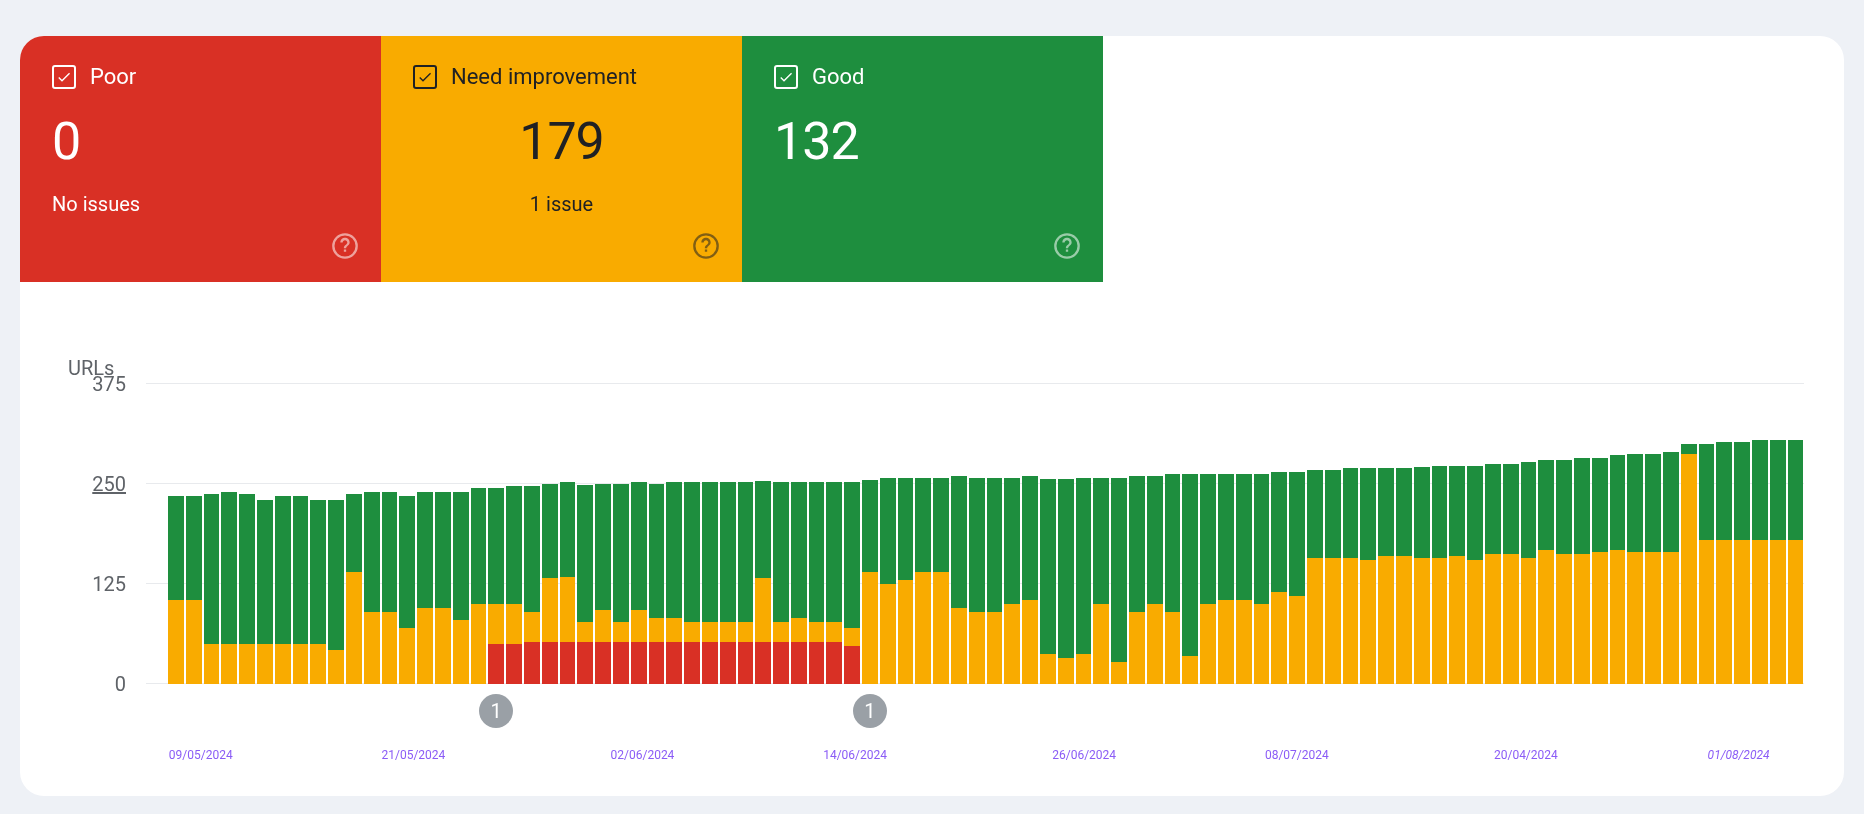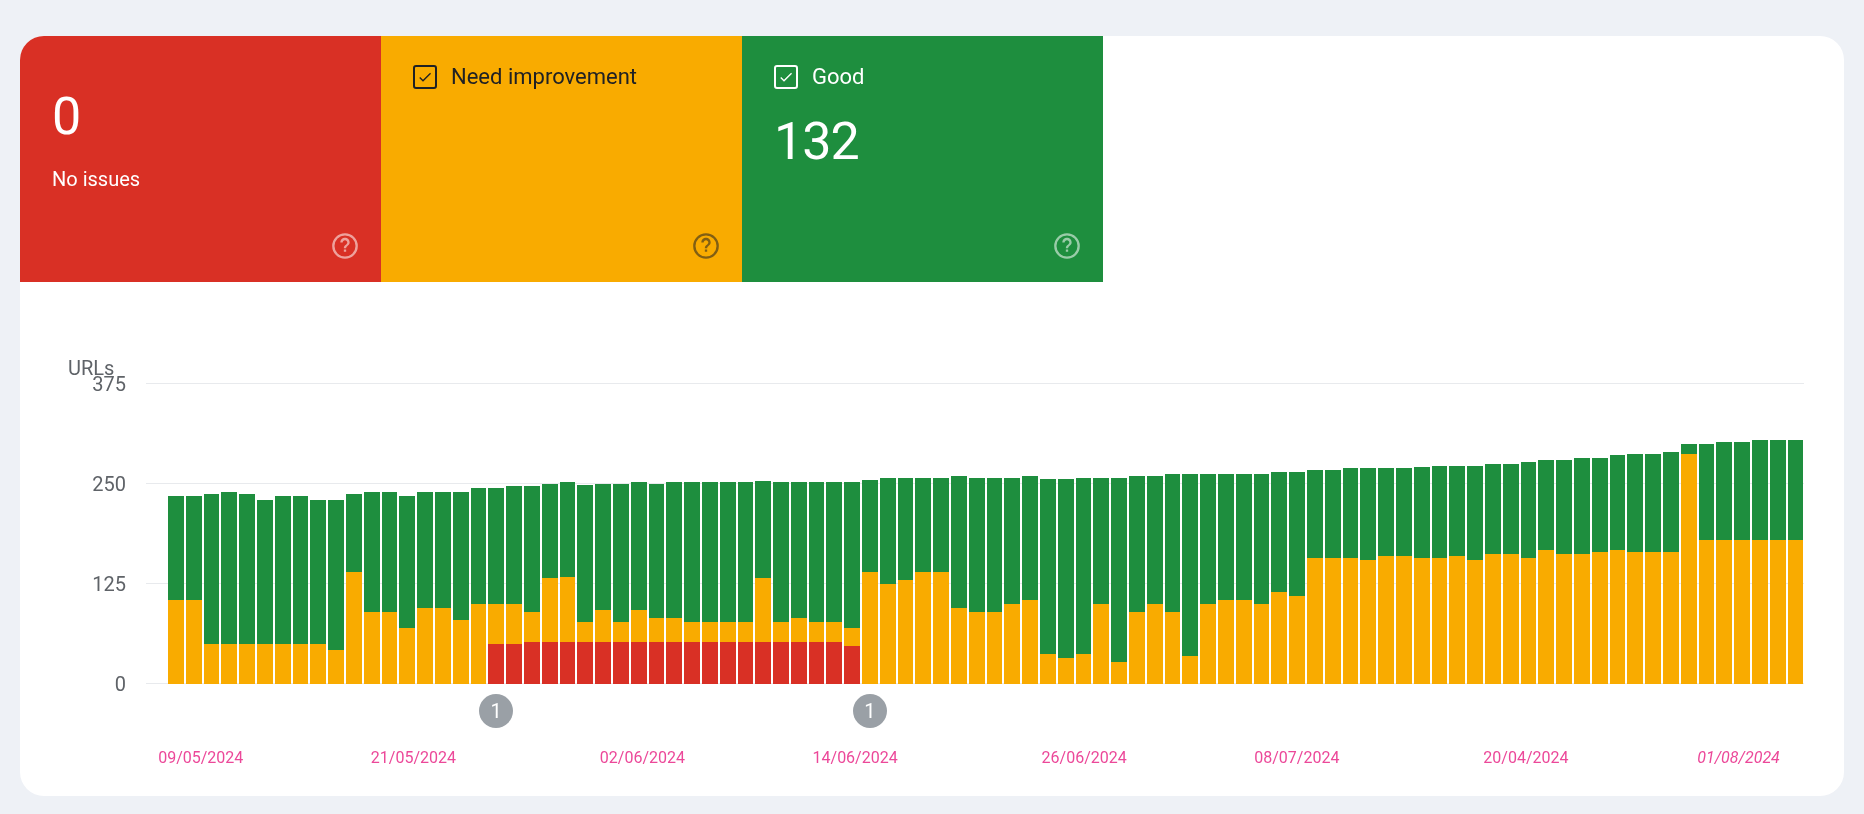--- a/index.html
+++ b/index.html
@@ -146,53 +146,63 @@
   }
   .x-axis {
     position: relative;
     margin-left: 102px;
     margin-right: 0;
     margin-top: 64px;
     height: 30px;
   }
   .x-tick {
     position: absolute;
-    font-size: 16px;
-    color: #ec4899;
+    font-size: 12px;
+    color: #8b5cf6;
     transform: translateX(-50%);
     white-space: nowrap;
   }
 </style>
 </head>
 <body>
 
 <div class="card">
 
   <div class="tiles">
 
     <div class="tile poor">
+      <div class="tile-header">
+        <span class="checkbox">
+          <svg viewBox="0 0 24 24">
+              <path fill="currentColor" d="M9 16.2 4.8 12l-1.4 1.4L9 19 21 7l-1.4-1.4z"></path>
+            </svg>
+        </span>
+        <span>Poor</span>
+      </div>
       <div class="tile-count">0</div>
       <div class="tile-issues">No issues</div>
       <span class="help-icon">
         <svg viewBox="0 0 24 24">
             <circle cx="12" cy="12" r="10" fill="none" stroke="currentColor" stroke-width="2"></circle>
             <path fill="currentColor" d="M11 17h2v-2h-2v2zm1-12c-2.2 0-4 1.8-4 4h2c0-1.1.9-2 2-2s2 .9 2 2c0 2-3 1.8-3 5h2c0-2.2 3-2.5 3-5 0-2.2-1.8-4-4-4z"></path>
           </svg>
       </span>
     </div>
 
     <div class="tile need">
       <div class="tile-header">
         <span class="checkbox">
           <svg viewBox="0 0 24 24">
               <path fill="currentColor" d="M9 16.2 4.8 12l-1.4 1.4L9 19 21 7l-1.4-1.4z"></path>
             </svg>
         </span>
         <span>Need improvement</span>
       </div>
+      <div class="tile-count">179</div>
+      <div class="tile-issues">1 issue</div>
       <span class="help-icon">
         <svg viewBox="0 0 24 24">
             <circle cx="12" cy="12" r="10" fill="none" stroke="currentColor" stroke-width="2"></circle>
             <path fill="currentColor" d="M11 17h2v-2h-2v2zm1-12c-2.2 0-4 1.8-4 4h2c0-1.1.9-2 2-2s2 .9 2 2c0 2-3 1.8-3 5h2c0-2.2 3-2.5 3-5 0-2.2-1.8-4-4-4z"></path>
           </svg>
       </span>
     </div>
 
     <div class="tile good">
       <div class="tile-header">
@@ -214,21 +224,21 @@
     </div>
 
   </div>
 
   <div class="chart-wrap">
     <div class="y-title">URLs</div>
     <div class="plot">
       <div class="y-axis" id="y-axis">
           <div class="y-tick" style="bottom: 0px; transform: translateY(50%);">0</div>
           <div class="y-tick" style="bottom: 100px; transform: translateY(50%);">125</div>
-          <div class="y-tick" style="bottom: 200px; transform: translateY(50%);">250</div>
+          <div class="y-tick" style="bottom: 200px; transform: translateY(50%); text-decoration: underline;">250</div>
           <div class="y-tick" style="bottom: 300px; transform: translateY(50%);">375</div>
         </div>
       <div id="grid">
           <div class="grid-line" style="bottom: 0px;"></div>
           <div class="grid-line" style="bottom: 100px;"></div>
           <div class="grid-line" style="bottom: 200px;"></div>
           <div class="grid-line" style="bottom: 300px;"></div>
         </div>
       <div class="bars" id="bars">
           <div class="bar">

